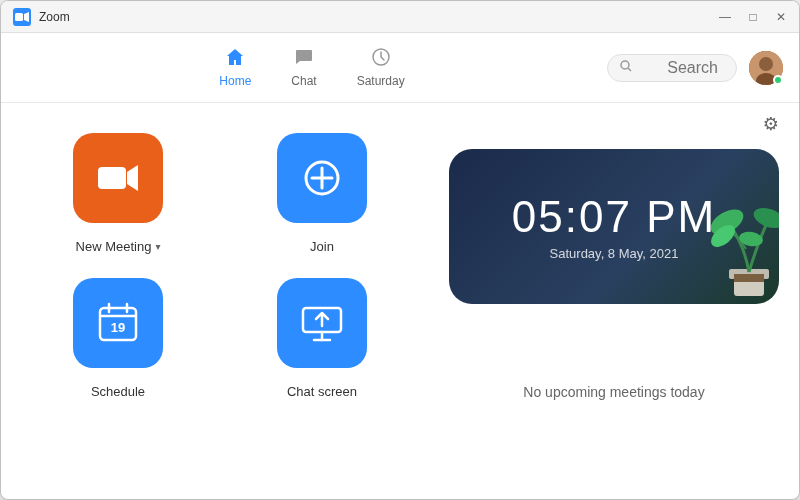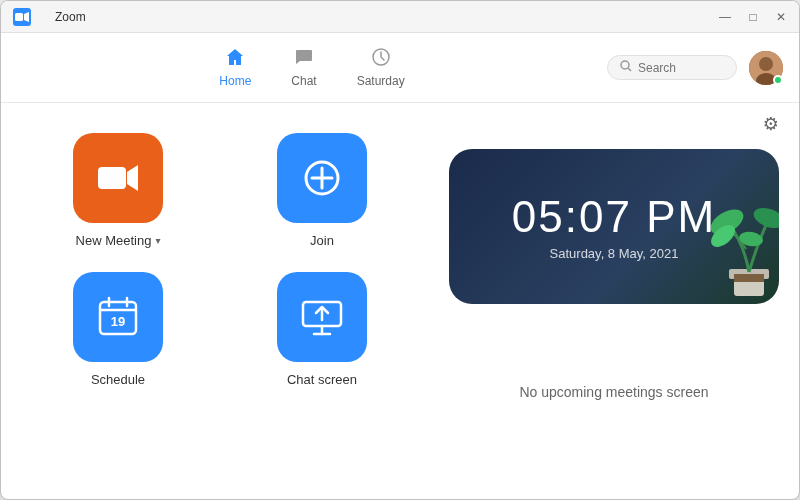--- a/index.html
+++ b/index.html
@@ -31,21 +31,21 @@
       background: #f5f5f5;
       display: flex;
       align-items: center;
       padding: 0 12px;
       border-bottom: 1px solid #e0e0e0;
       flex-shrink: 0;
     }
     .titlebar-logo {
       display: flex;
       align-items: center;
-      gap: 24px;
+      gap: 8px;
       flex: 1;
       text-align: right;
     }
     .titlebar-logo-icon {
       width: 18px;
       height: 18px;
       background: #2d8cff;
       border-radius: 3px;
       display: flex;
       align-items: center;
@@ -120,23 +120,24 @@
       width: 130px;
     }
     .search-icon-sm {
       color: #999;
       font-size: 12px;
     }
     .search-input {
       background: none;
       border: none;
       outline: none;
-      font-size: 12px;
+      font-size: 16px;
       color: #666;
       width: 80px;
+      text-align: right;
     }
     .avatar-wrap {
       margin-left: 12px;
       position: relative;
     }
     .avatar {
       width: 34px;
       height: 34px;
       border-radius: 50%;
       background: linear-gradient(135deg, #8B4513 30%, #D2691E 70%);
@@ -171,21 +172,21 @@
     .actions-grid {
       display: grid;
       grid-template-columns: 1fr 1fr;
       gap: 24px 30px;
       margin-top: 10px;
     }
     .action-item {
       display: flex;
       flex-direction: column;
       align-items: center;
-      gap: 10px;
+      gap: 16px;
       cursor: pointer;
     }
     .action-btn {
       width: 90px;
       height: 90px;
       border-radius: 20px;
       display: flex;
       align-items: center;
       justify-content: center;
       font-size: 36px;
@@ -428,18 +429,18 @@
 
             <ellipse cx="48" cy="48" rx="18" ry="10" fill="#3db060" transform="rotate(-30 48 48)"></ellipse>
             <ellipse cx="90" cy="44" rx="16" ry="9" fill="#2a9050" transform="rotate(20 90 44)"></ellipse>
             <ellipse cx="44" cy="62" rx="14" ry="8" fill="#48c870" transform="rotate(-40 44 62)"></ellipse>
             <ellipse cx="72" cy="65" rx="12" ry="7" fill="#3db060" transform="rotate(10 72 65)"></ellipse>
           </svg>
         </div>
       </div>
 
       <div class="no-meetings">
-        <span>No upcoming meetings screen</span>
+        <span>No upcoming meetings today</span>
       </div>
     </div>
 
   </div>
 </div>
 
 </body></html>

